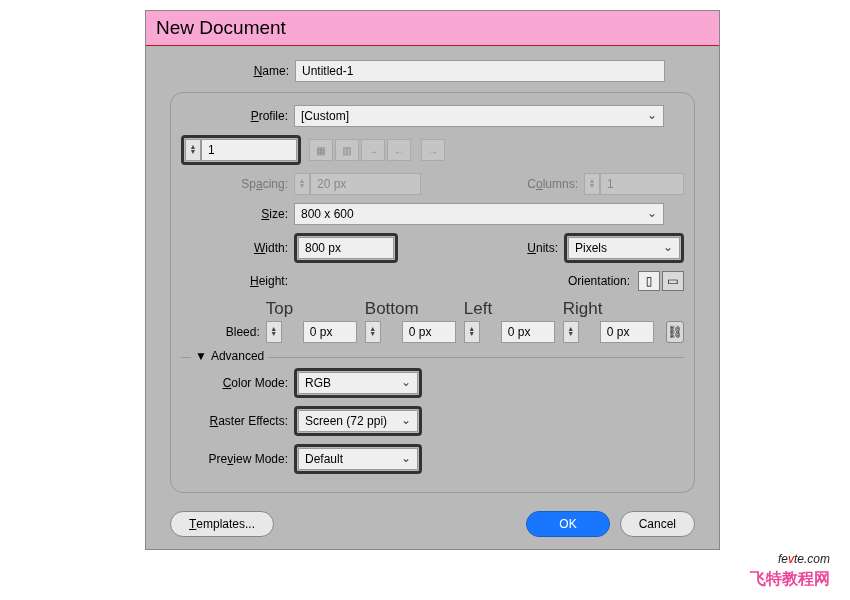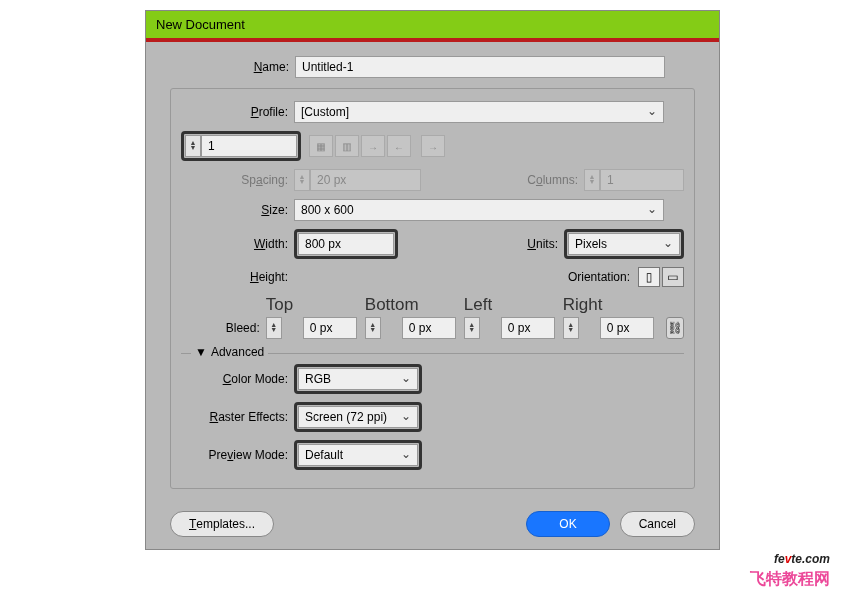--- a/index.html
+++ b/index.html
@@ -1,47 +1,47 @@
 <!DOCTYPE html>
 <html><head>
 <meta charset="utf-8">
 <style>
 * { box-sizing: border-box; margin: 0; padding: 0; font-family: "Segoe UI", Tahoma, sans-serif; font-size: 12px; }
 body { background: #ffffff; width: 850px; height: 600px; position: relative; }
 .dialog { position: absolute; left: 145px; top: 10px; width: 575px; height: 540px; background: #b9b9b9; border: 1px solid #888; }
-.titlebar { background: #84cc16; padding: 6px 10px; font-size: 13px; border-bottom: 4px solid #b91c1c; }
+.titlebar { background: #f9a8d4; padding: 6px 10px; font-size: 19px; border-bottom: 1px solid #b91c1c; }
 .content { padding: 14px 24px 12px 24px; }
 .row { display: flex; align-items: center; margin-bottom: 8px; }
 .label { width: 125px; text-align: right; padding-right: 6px; color: #000000; }
 .label.dim { color: #777; }
 .uline { text-decoration: underline; text-underline-offset: 1px; }
 .field { height: 22px; background: #efefef; border: 1px solid #999; padding: 2px 6px; display: flex; align-items: center; }
 .field.dim { background: #c5c5c5; color: #888; border-color: #aaa; }
 .spin { width: 16px; height: 22px; background: #e4e4e4; border: 1px solid #999; display: flex; flex-direction: column; justify-content: center; align-items: center; font-size: 7px; color: #444; line-height: 0.7; }
 .spin.dim { background: #c5c5c5; color: #999; border-color: #aaa; }
 .dropdown { position: relative; }
 .dropdown::after { content: "⌄"; position: absolute; right: 6px; top: 2px; color: #444; font-size: 12px; }
 .hl { border: 3px solid #333; border-radius: 4px; padding: 1px; display: inline-flex; }
 .toolbtn { width: 24px; height: 22px; background: #c5c5c5; border: 1px solid #aaa; display: inline-flex; align-items: center; justify-content: center; color: #888; font-size: 10px; margin-left: 2px; }
-.divider-group { border: 1px solid #999; border-radius: 3px; padding: 12px 10px 10px 10px; margin-top: 10px; position: relative; }
+.divider-group { border: 1px solid #999; border-radius: 13px; padding: 12px 10px 10px 10px; margin-top: 10px; position: relative; }
 .adv-group { border-top: 1px solid #999; margin-top: 14px; padding-top: 10px; position: relative; }
 .adv-label { position: absolute; top: -9px; left: 10px; background: #b9b9b9; padding: 0 4px; display: flex; align-items: center; gap: 4px; }
 .bleed-row { display: flex; align-items: flex-end; }
 .bleed-col { margin-right: 8px; }
 .bleed-col .hdr { font-size: 17px; color: #333; margin-bottom: 2px; }
 .bleed-input { display: flex; gap: 21px; }
 .bleed-input .field { width: 54px; }
 .link-btn { width: 24px; height: 22px; background: #d9d9d9; border: 1px solid #888; border-radius: 3px; display: flex; align-items: center; justify-content: center; margin-left: 4px; }
 .orient-btn { width: 22px; height: 20px; border: 1px solid #777; background: #d9d9d9; display: inline-flex; align-items: center; justify-content: center; margin-left: 2px; }
 .orient-btn.active { background: #efefef; }
 .footer { position: absolute; bottom: 12px; left: 24px; right: 24px; display: flex; align-items: center; }
 .btn { height: 26px; padding: 0 18px; border: 1px solid #888; border-radius: 13px; background: #e8e8e8; display: flex; align-items: center; cursor: pointer; }
 .btn.primary { background: #1976ff; color: #fff; border-color: #1560d0; padding: 0 32px; }
 .watermark { position: absolute; right: 20px; bottom: 10px; text-align: right; }
-.watermark .line1 { font-size: 22px; font-weight: bold; font-style: italic; color: #222; }
+.watermark .line1 { font-size: 22px; font-weight: normal; font-style: italic; color: #222; }
 .watermark .line1 .red { color: #d00; }
 .watermark .line2 { font-size: 16px; font-weight: bold; color: #ec4899; }
 </style>
 </head>
 <body>
 
 <div class="dialog">
   <div class="titlebar">New Document</div>
   <div class="content">
 

